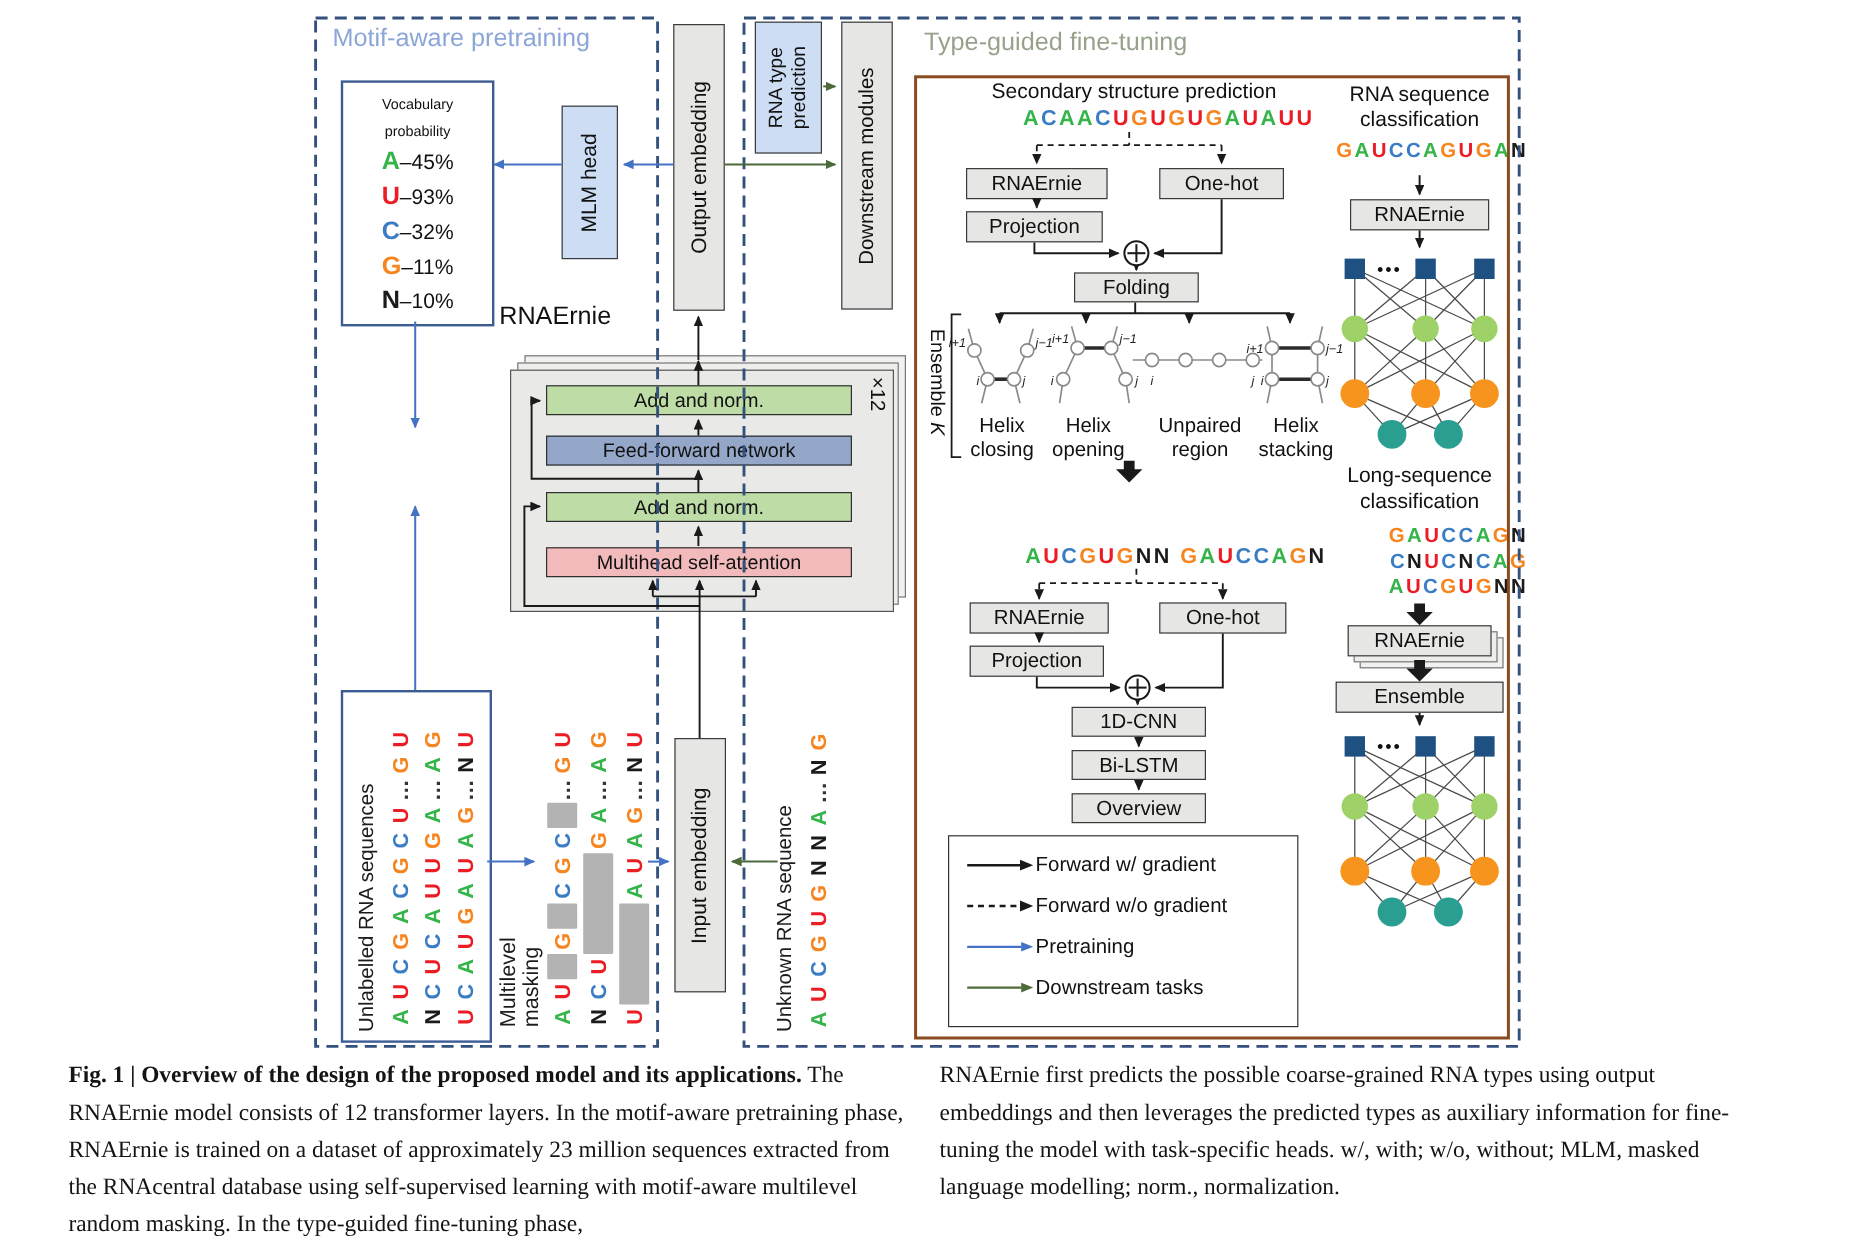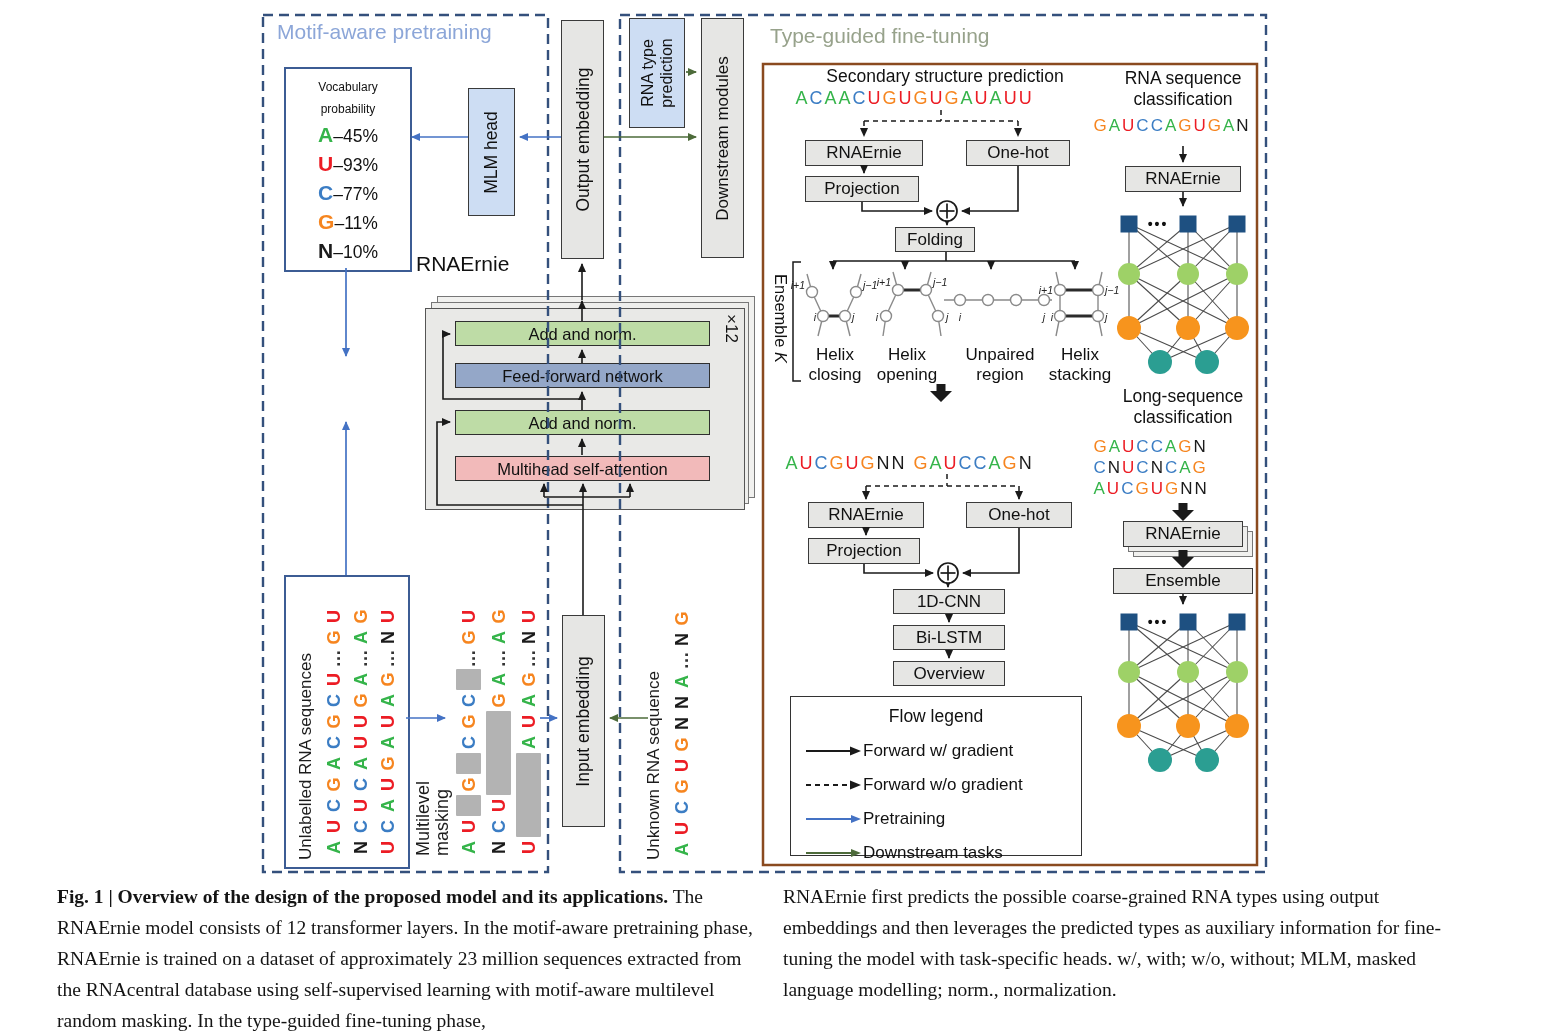--- a/index.html
+++ b/index.html
@@ -14,21 +14,21 @@
   .lightblue{background:var(--lightblue_fill);}
   .whitebox{background:#fff;border:2px solid #3c5c94;}
   .sheet{position:absolute;box-sizing:border-box;border:1.4px solid #777;background:#f1f1ef;z-index:1;}
   .stackmain{position:absolute;box-sizing:border-box;border:1.4px solid #555;background:#e9e9e7;z-index:2;}
   .inner{z-index:4;border:1.2px solid #2f2f2f;font-size:16.5px;}
   .vt{transform:rotate(-90deg);white-space:nowrap;display:block;text-align:center;line-height:19px;}
   .rot{position:absolute;transform-origin:0 0;transform:rotate(-90deg);white-space:nowrap;z-index:3;}
   .rotcw{position:absolute;transform-origin:0 0;transform:rotate(90deg);white-space:nowrap;z-index:4;}
   .seclabel{position:absolute;font-size:21px;z-index:3;}
   .title-c{position:absolute;text-align:center;font-size:17.5px;line-height:21px;z-index:3;}
-  .seq-h{position:absolute;text-align:left;font-weight:normal;font-size:18px;letter-spacing:1px;z-index:3;}
+  .seq-h{position:absolute;text-align:right;font-weight:bold;font-size:18px;letter-spacing:1px;z-index:3;}
   .seq-h .bch{padding:0 .5px;}
   .seq-v{font-weight:bold;font-size:18px;line-height:25px;}
   .seq-v .bch{display:inline-block;width:21px;text-align:center;}
   .mask{display:inline-block;background:var(--mask_gray);height:25px;vertical-align:-6px;border-radius:1px;}
   .vlabel{font-size:18px;color:#1c1c1c;}
   .vocab-title{text-align:center;font-size:12px;line-height:22px;padding-top:7px;}
   .vocab-row{display:flex;align-items:baseline;justify-content:center;height:29px;}
   .vocab-base{font-size:21px;font-weight:600;}
   .vocab-val{font-size:17.5px;color:#111;}
   .legendbox{position:absolute;box-sizing:border-box;border:1.5px solid #333;background:#fff;z-index:3;}
@@ -55,21 +55,21 @@
         <div class="vocab-row">
           <span class="vocab-base" style="color: rgb(53, 180, 74);">A</span>
           <span class="vocab-val">–45%</span>
         </div>
         <div class="vocab-row">
           <span class="vocab-base" style="color: rgb(236, 28, 36);">U</span>
           <span class="vocab-val">–93%</span>
         </div>
         <div class="vocab-row">
           <span class="vocab-base" style="color: rgb(59, 125, 196);">C</span>
-          <span class="vocab-val">–77%</span>
+          <span class="vocab-val">–32%</span>
         </div>
         <div class="vocab-row">
           <span class="vocab-base" style="color: rgb(246, 133, 31);">G</span>
           <span class="vocab-val">–11%</span>
         </div>
         <div class="vocab-row">
           <span class="vocab-base" style="color: rgb(27, 27, 27);">N</span>
           <span class="vocab-val">–10%</span>
         </div>
       </div>
@@ -123,21 +123,21 @@
 
   <div class="rot vlabel" style="left:644px;top:860px;font-size:17px">Unknown RNA sequence</div>
   <div class="rot seq-v" style="left:670px;top:860px"><span class="bch" style="color: rgb(53, 180, 74);">A</span><span class="bch" style="color: rgb(236, 28, 36);">U</span><span class="bch" style="color: rgb(59, 125, 196);">C</span><span class="bch" style="color: rgb(246, 133, 31);">G</span><span class="bch" style="color: rgb(236, 28, 36);">U</span><span class="bch" style="color: rgb(246, 133, 31);">G</span><span class="bch" style="color: rgb(27, 27, 27);">N</span><span class="bch" style="color: rgb(27, 27, 27);">N</span><span class="bch" style="color: rgb(53, 180, 74);">A</span><span class="bch" style="color: rgb(51, 51, 51);">…</span><span class="bch" style="color: rgb(27, 27, 27);">N</span><span class="bch" style="color: rgb(246, 133, 31);">G</span></div>
 
   <div class="title-c" style="left:795px;top:66px;width:300px">Secondary structure prediction</div>
   <div class="seq-h" style="left:795px;top:88px;width:300px"><span class="bch" style="color: rgb(53, 180, 74);">A</span><span class="bch" style="color: rgb(59, 125, 196);">C</span><span class="bch" style="color: rgb(53, 180, 74);">A</span><span class="bch" style="color: rgb(53, 180, 74);">A</span><span class="bch" style="color: rgb(59, 125, 196);">C</span><span class="bch" style="color: rgb(236, 28, 36);">U</span><span class="bch" style="color: rgb(246, 133, 31);">G</span><span class="bch" style="color: rgb(236, 28, 36);">U</span><span class="bch" style="color: rgb(246, 133, 31);">G</span><span class="bch" style="color: rgb(236, 28, 36);">U</span><span class="bch" style="color: rgb(246, 133, 31);">G</span><span class="bch" style="color: rgb(53, 180, 74);">A</span><span class="bch" style="color: rgb(236, 28, 36);">U</span><span class="bch" style="color: rgb(53, 180, 74);">A</span><span class="bch" style="color: rgb(236, 28, 36);">U</span><span class="bch" style="color: rgb(236, 28, 36);">U</span></div>
 
   <div class="box" style="left:805px;top:140px;width:118px;height:26px">RNAErnie</div>
   <div class="box" style="left:966px;top:140px;width:104px;height:26px">One-hot</div>
   <div class="box" style="left:805px;top:176px;width:114px;height:26px">Projection</div>
-  <div class="box" style="left:895px;top:227px;width:80px;height:25px">Folding</div>
+  <div class="box" style="left:895px;top:227px;width:104px;height:25px">Folding</div>
 
   <svg class="abs" style="left:790px;top:268px;z-index:3" width="96" height="75">
       <line x1="22" y1="24" x2="17" y2="6" stroke="#8a8a8a" stroke-width="1.4"></line>
       <line x1="66" y1="24" x2="71" y2="6" stroke="#8a8a8a" stroke-width="1.4"></line>
       <line x1="22" y1="24" x2="33" y2="48" stroke="#8a8a8a" stroke-width="1.4"></line>
       <line x1="66" y1="24" x2="55" y2="48" stroke="#8a8a8a" stroke-width="1.4"></line>
       <line x1="33" y1="48" x2="28" y2="68" stroke="#8a8a8a" stroke-width="1.4"></line>
       <line x1="55" y1="48" x2="60" y2="68" stroke="#8a8a8a" stroke-width="1.4"></line>
       <line x1="33" y1="48" x2="55" y2="48" stroke="#2b2b2b" stroke-width="3"></line>
       <circle cx="22" cy="24" r="5.5" fill="#fff" stroke="#8a8a8a" stroke-width="1.4"></circle>
@@ -206,21 +206,20 @@
   <div class="seq-h" style="left:785px;top:453px;width:320px"><span class="bch" style="color: rgb(53, 180, 74);">A</span><span class="bch" style="color: rgb(236, 28, 36);">U</span><span class="bch" style="color: rgb(59, 125, 196);">C</span><span class="bch" style="color: rgb(246, 133, 31);">G</span><span class="bch" style="color: rgb(236, 28, 36);">U</span><span class="bch" style="color: rgb(246, 133, 31);">G</span><span class="bch" style="color: rgb(27, 27, 27);">N</span><span class="bch" style="color: rgb(27, 27, 27);">N</span><span class="bch" style="color: rgb(34, 34, 34); width: 8px;">&nbsp;</span><span class="bch" style="color: rgb(246, 133, 31);">G</span><span class="bch" style="color: rgb(53, 180, 74);">A</span><span class="bch" style="color: rgb(236, 28, 36);">U</span><span class="bch" style="color: rgb(59, 125, 196);">C</span><span class="bch" style="color: rgb(59, 125, 196);">C</span><span class="bch" style="color: rgb(53, 180, 74);">A</span><span class="bch" style="color: rgb(246, 133, 31);">G</span><span class="bch" style="color: rgb(27, 27, 27);">N</span></div>
 
   <div class="box" style="left:808px;top:502px;width:116px;height:26px">RNAErnie</div>
   <div class="box" style="left:966px;top:502px;width:106px;height:26px">One-hot</div>
   <div class="box" style="left:808px;top:538px;width:112px;height:26px">Projection</div>
   <div class="box" style="left:893px;top:589px;width:112px;height:25px">1D-CNN</div>
   <div class="box" style="left:893px;top:625px;width:112px;height:25px">Bi-LSTM</div>
   <div class="box" style="left:893px;top:661px;width:112px;height:25px">Overview</div>
 
   <div class="legendbox" style="left:790px;top:696px;width:292px;height:160px">
-    <div class="lg-title">Flow legend</div>
     <div class="lg-row">
       <svg width="58" height="12">
         <line x1="1" y1="6" x2="45" y2="6" stroke-width="2" style="stroke: rgb(26, 26, 26);"></line>
         <path d="M45,1.5 L56,6 L45,10.5 Z" style="fill: rgb(26, 26, 26);"></path>
       </svg>
       <span>Forward w/ gradient</span>
     </div>
     <div class="lg-row">
       <svg width="58" height="12">
         <line x1="1" y1="6" x2="45" y2="6" stroke-width="2" stroke-dasharray="5,4" style="stroke: rgb(26, 26, 26);"></line>

